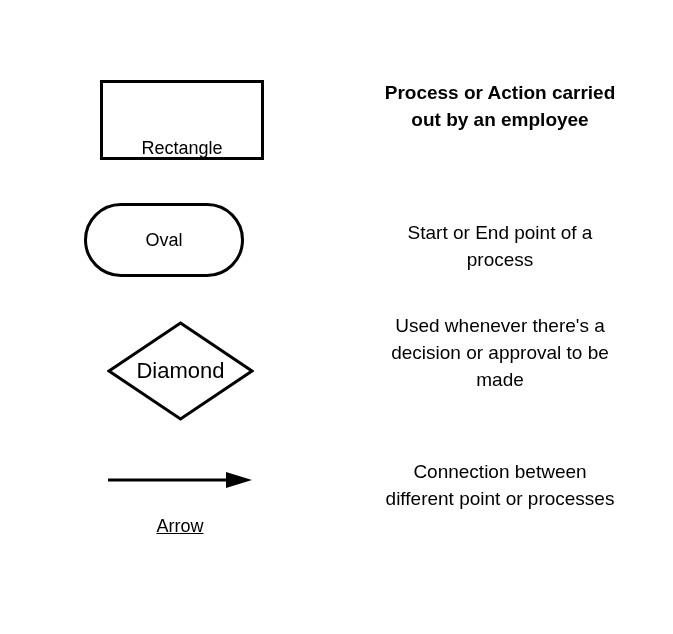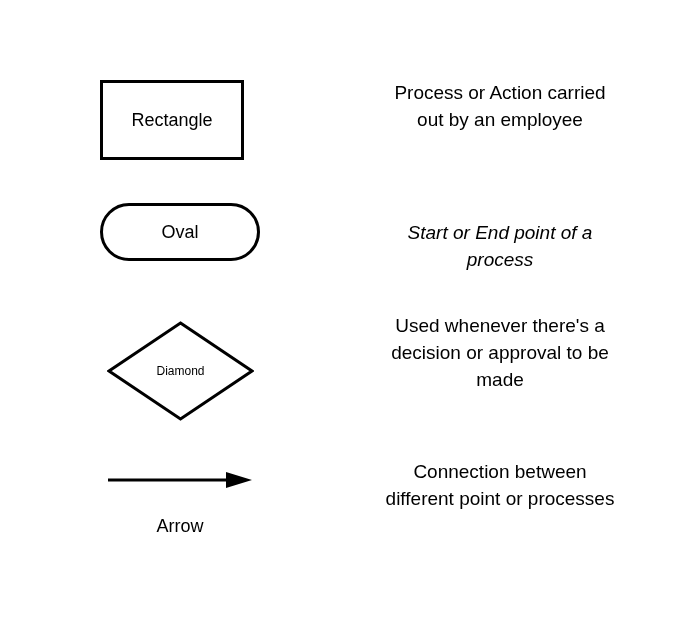--- a/index.html
+++ b/index.html
@@ -50,30 +50,31 @@
     font-size: 18px;
     line-height: 1;
     color: #000000;
     white-space: nowrap;
   }
 
   
   .rect-shape {
     left: 100px;
     top: 80px;
-    width: 144px;
+    width: 164px;
     height: 80px;
+    align-items: flex-end;
   }
 
   
   .oval-shape {
-    left: 100px;
+    left: 84px;
     top: 203px;
     width: 160px;
-    height: 58px;
+    height: 74px;
     border-radius: 40px;
   }
 
   
   .diamond-wrap {
     position: absolute;
     left: 107px;
     top: 321px;
     width: 147px;
     height: 100px;
@@ -86,21 +87,21 @@
   }
   .diamond-label {
     position: absolute;
     left: 0;
     top: 0;
     width: 147px;
     height: 100px;
     display: flex;
     align-items: center;
     justify-content: center;
-    font-size: 12px;
+    font-size: 22px;
     color: #000000;
     white-space: nowrap;
   }
 
   
   .arrow-wrap {
     position: absolute;
     left: 106px;
     top: 468px;
     width: 148px;
@@ -110,34 +111,35 @@
     display: block;
   }
   .arrow-label {
     position: absolute;
     left: 100px;
     top: 516px;
     width: 160px;
     text-align: center;
     font-size: 18px;
     color: #000000;
+    text-decoration: underline;
   }
 
   
   .desc-cell {
     position: absolute;
     left: 380px;
     width: 240px;
     text-align: center;
     font-size: 19px;
     line-height: 27px;
     color: #000000;
   }
-  .desc-rect   { top: 79px; }
-  .desc-oval   { top: 219px; font-style: italic; }
+  .desc-rect   { top: 79px; font-weight: bold; }
+  .desc-oval   { top: 219px; }
   .desc-diamond{ top: 312px; }
   .desc-arrow  { top: 458px; }
 </style>
 </head>
 <body>
 
 <div class="legend-board">
 
   <div class="legend-row">
     <div class="shape-cell">

